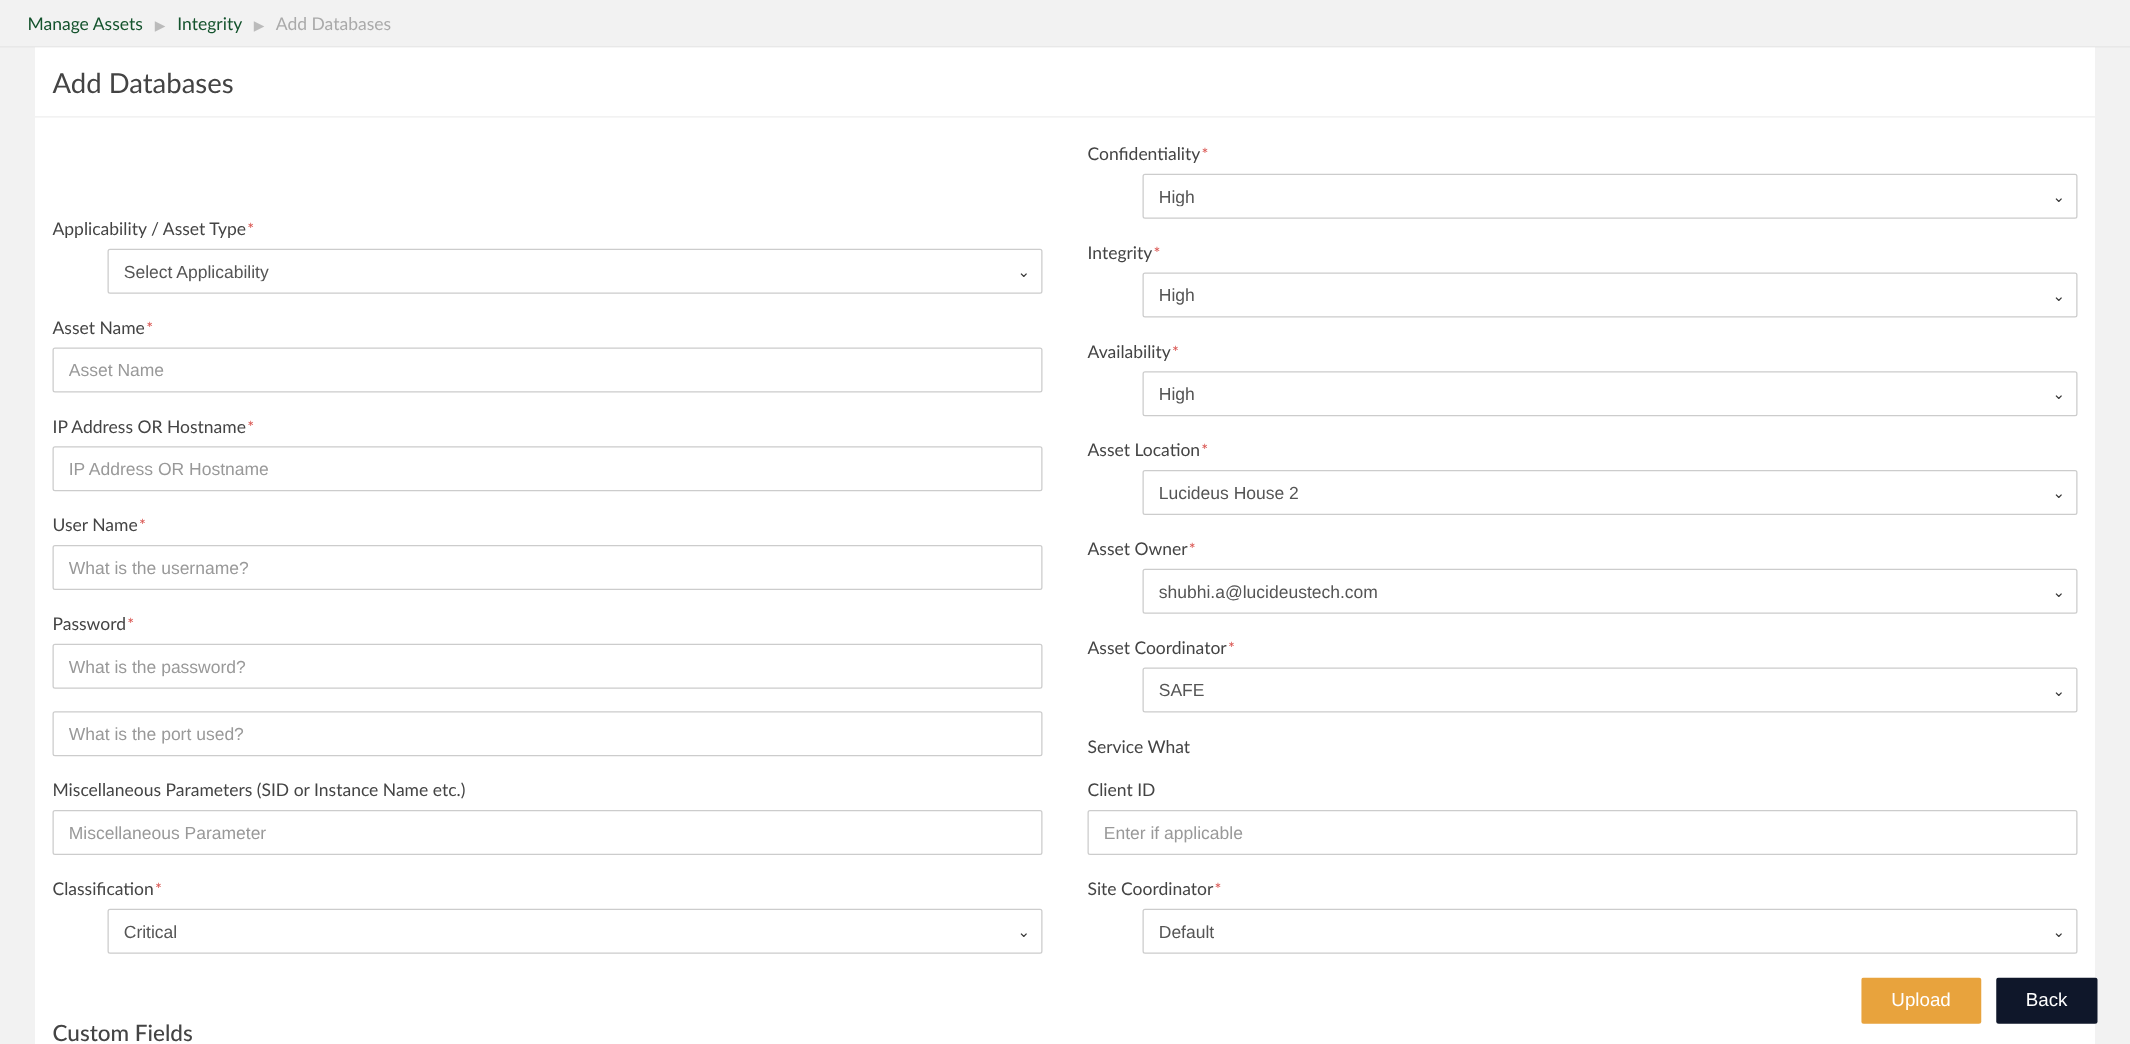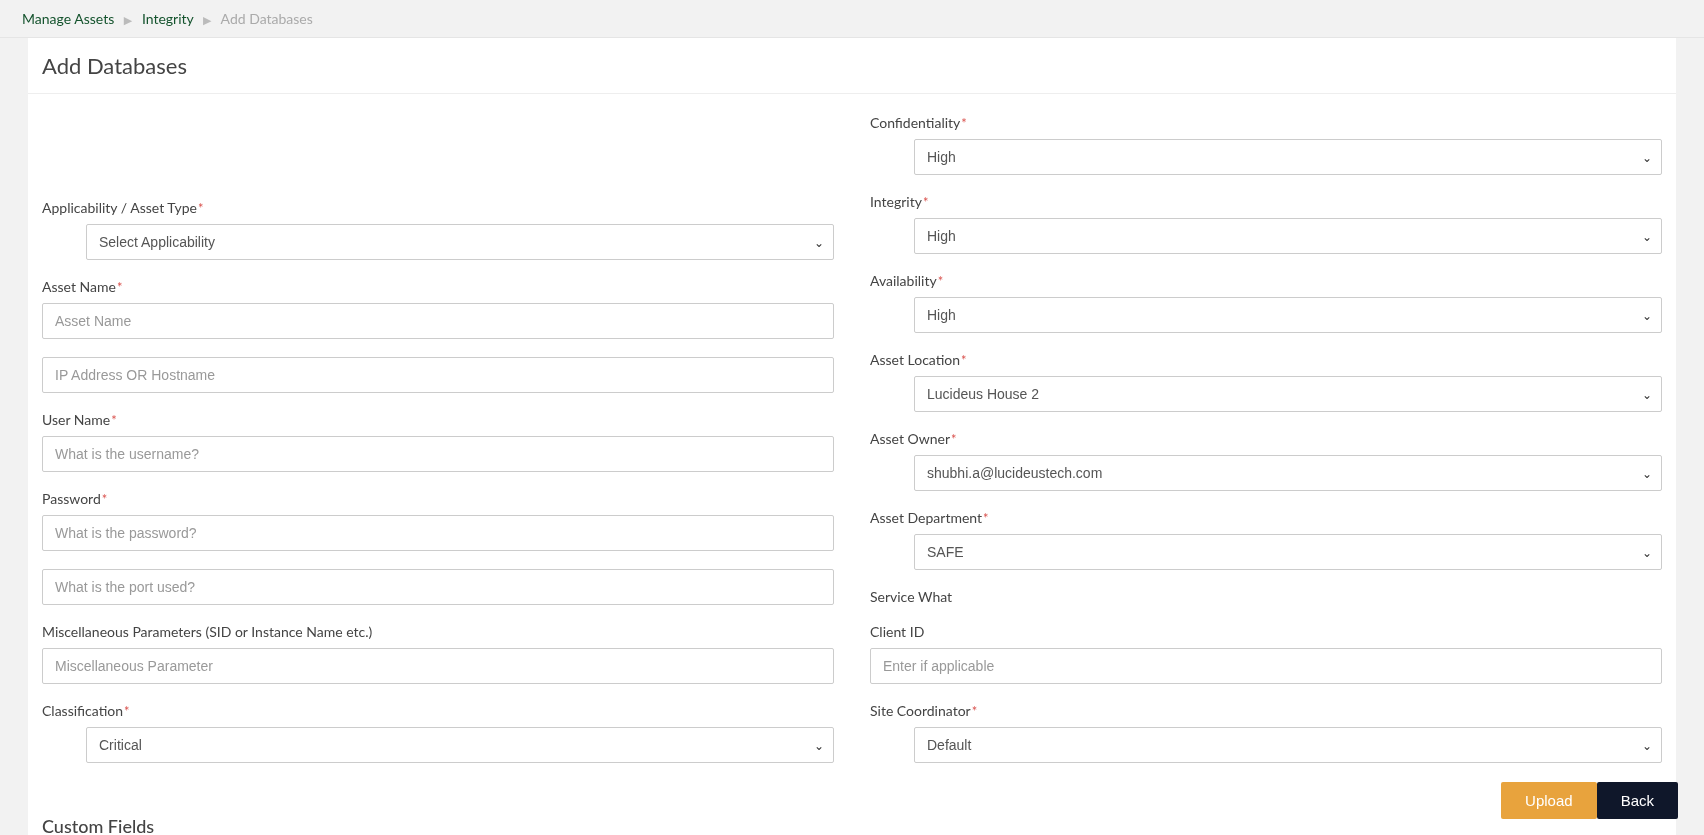--- a/index.html
+++ b/index.html
@@ -87,20 +87,21 @@
     font-weight: 500;
     color: #444;
     padding: 26px 14px 4px 14px;
     margin-top: 8px;
   }
   .action-btns {
     position: fixed;
     bottom: 16px;
     right: 26px;
     display: flex;
+    gap: 12px;
   }
   .btn {
     border: none;
     border-radius: 2px;
     padding: 10px 24px;
     font-size: 15px;
     color: #fff;
     cursor: pointer;
   }
   .btn-upload { background: #e8a33d; }
@@ -134,20 +135,21 @@
             <span class="chev">⌄</span>
           </div>
         </div>
 
         <div class="form-group">
           <label class="form-label"><span>Asset Name</span><span class="req">*</span></label>
           <input type="text" class="form-control" placeholder="Asset Name" style="">
         </div>
 
         <div class="form-group">
+          <label class="form-label"><span>IP Address OR Hostname</span><span class="req">*</span></label>
           <input type="text" class="form-control" placeholder="IP Address OR Hostname" style="">
         </div>
 
         <div class="form-group">
           <label class="form-label"><span>User Name</span><span class="req">*</span></label>
           <input type="text" class="form-control" placeholder="What is the username?" style="">
         </div>
 
         <div class="form-group">
           <label class="form-label"><span>Password</span><span class="req">*</span></label>
@@ -221,21 +223,21 @@
           <label class="form-label"><span>Asset Owner</span><span class="req">*</span></label>
           <div class="select-wrap">
             <select class="form-control">
               <option>shubhi.a@lucideustech.com</option>
             </select>
             <span class="chev">⌄</span>
           </div>
         </div>
 
         <div class="form-group">
-          <label class="form-label"><span>Asset Department</span><span class="req">*</span></label>
+          <label class="form-label"><span>Asset Coordinator</span><span class="req">*</span></label>
           <div class="select-wrap">
             <select class="form-control">
               <option>SAFE</option>
             </select>
             <span class="chev">⌄</span>
           </div>
         </div>
 
         <div class="form-group">
           <label class="form-label"><span>Service What</span></label>

